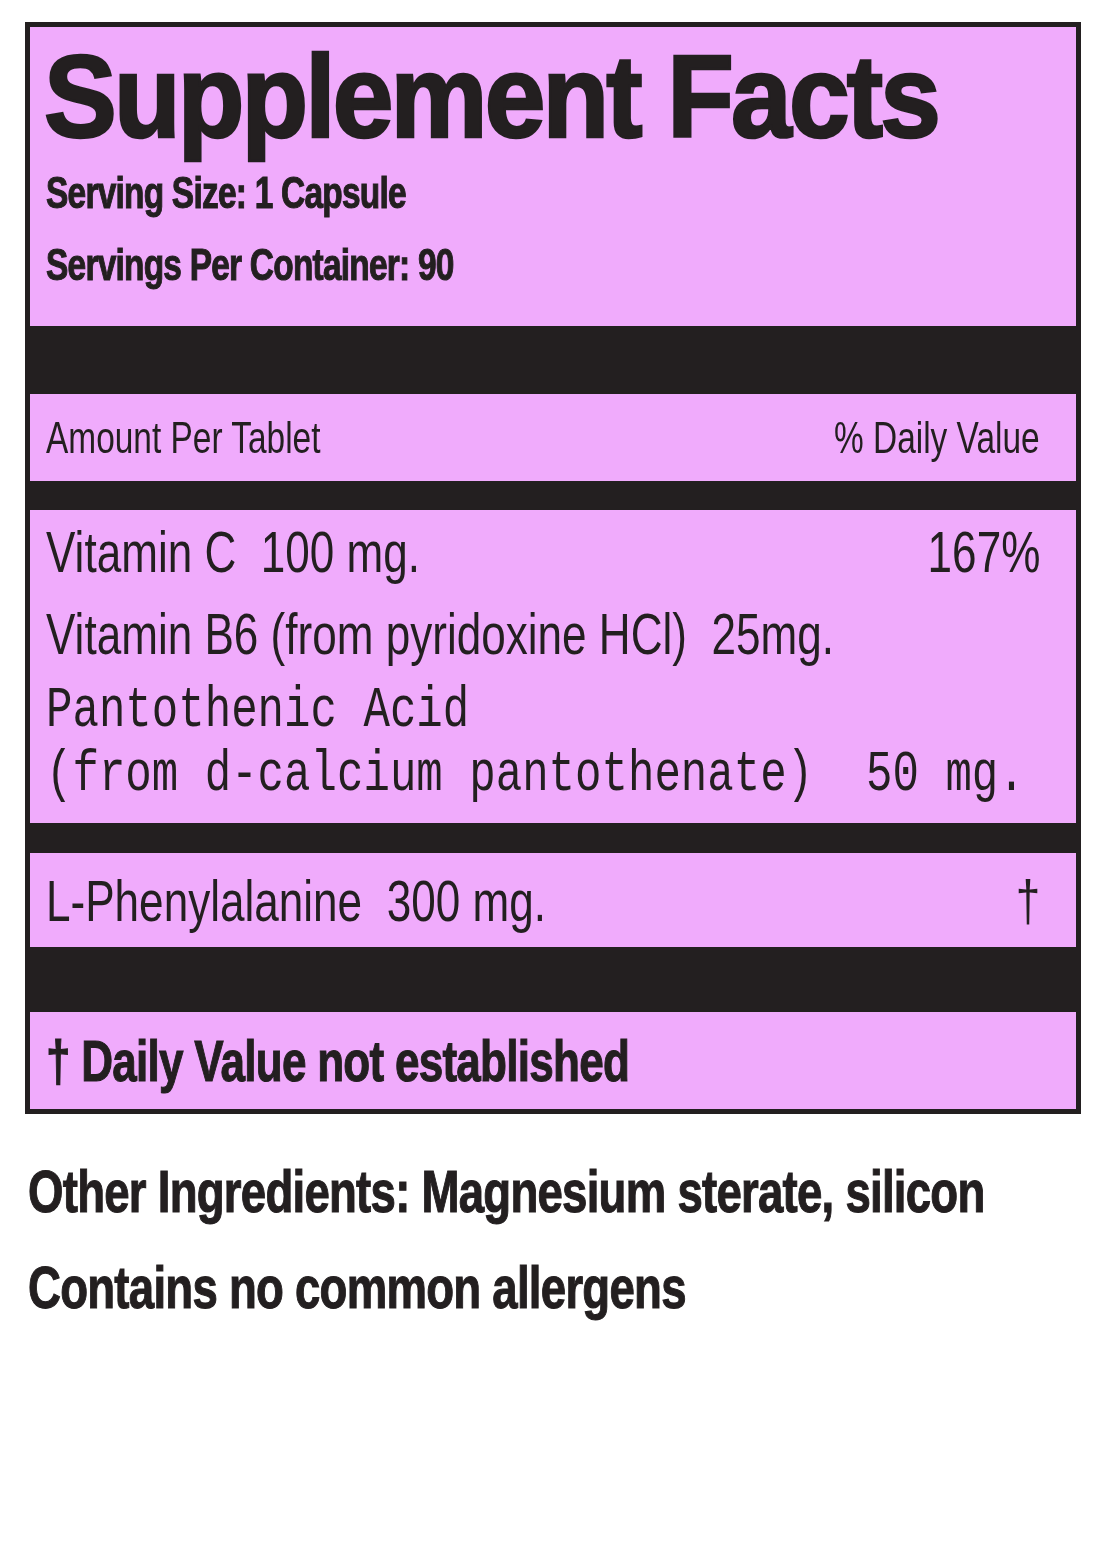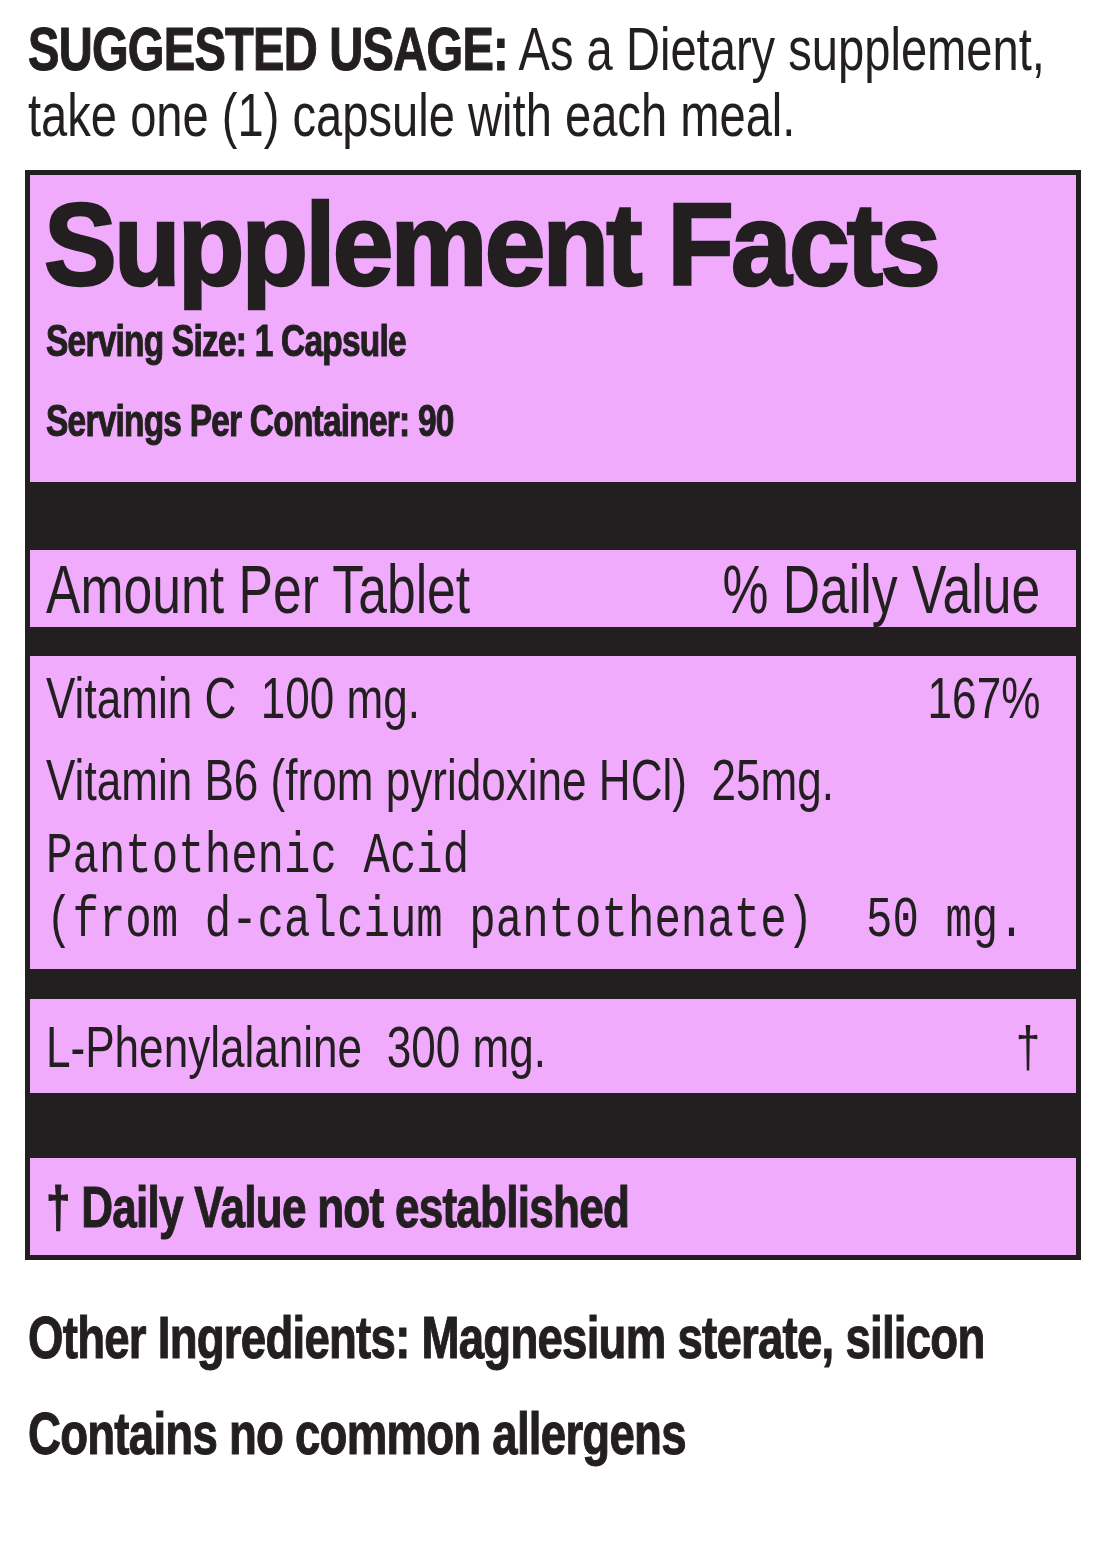--- a/index.html
+++ b/index.html
@@ -52,35 +52,35 @@
     white-space:nowrap;
   }
   .title .cx { transform:scaleX(0.94); }
 
   .serving-line {
     font-size:44px;
     line-height:64px;
     white-space:nowrap;
   }
   .serving-line.first { margin-top:6px; }
-  .serving-line.second { margin-top:16px; }
+  .serving-line.second { margin-top:8px; }
 
   .bar { width:100%; background:#231f20; }
   .bar-thick  { height:68px; margin-top:29px; }
   .bar-thin   { height:29px; }
   .bar-thin2  { height:30px; }
   .bar-thick2 { height:65px; }
 
   .flex-row {
     display:flex;
     justify-content:space-between;
     align-items:center;
     font-size:58px;
   }
-  .col-header { height:77px; font-size:68px;border-radius:31px; }
+  .col-header { height:87px; font-size:44px;border-radius:31px; }
   .nutrient-row { height:82px; }
   .nutrient-row-tall {
     height:149px;
     align-items:flex-end;
     padding-bottom:16px;
   }
   .nutrient-row-tall .name-lines { line-height:64px;font-family:Liberation Mono, monospace; }
   .nutrient-row-tall .name-lines > div { white-space:nowrap; }
   .nutrient-row-tall .dv-cell { line-height:64px; }
   .amino-row { height:94px; }
@@ -105,24 +105,20 @@
     font-size:60px;
     line-height:64px;
     white-space:nowrap;
   }
 </style>
 </head>
 <body>
 
 <div>
 
-  <div class="usage">
-    <div class="u-line"><span class="cx"><span class="heavy">SUGGESTED USAGE:</span> <span>As a Dietary supplement,</span></span></div>
-    <div class="u-line"><span class="cx">take one (1) capsule with each meal.</span></div>
-  </div>
 
   <div class="facts-box">
 
     <h1 class="title"><span class="cx">Supplement Facts</span></h1>
 
     <div class="serving-line first pad">
       <span class="cx heavy">Serving Size: 1 Capsule</span>
     </div>
     <div class="serving-line second pad">
       <span class="cx heavy">Servings Per Container: 90</span>

